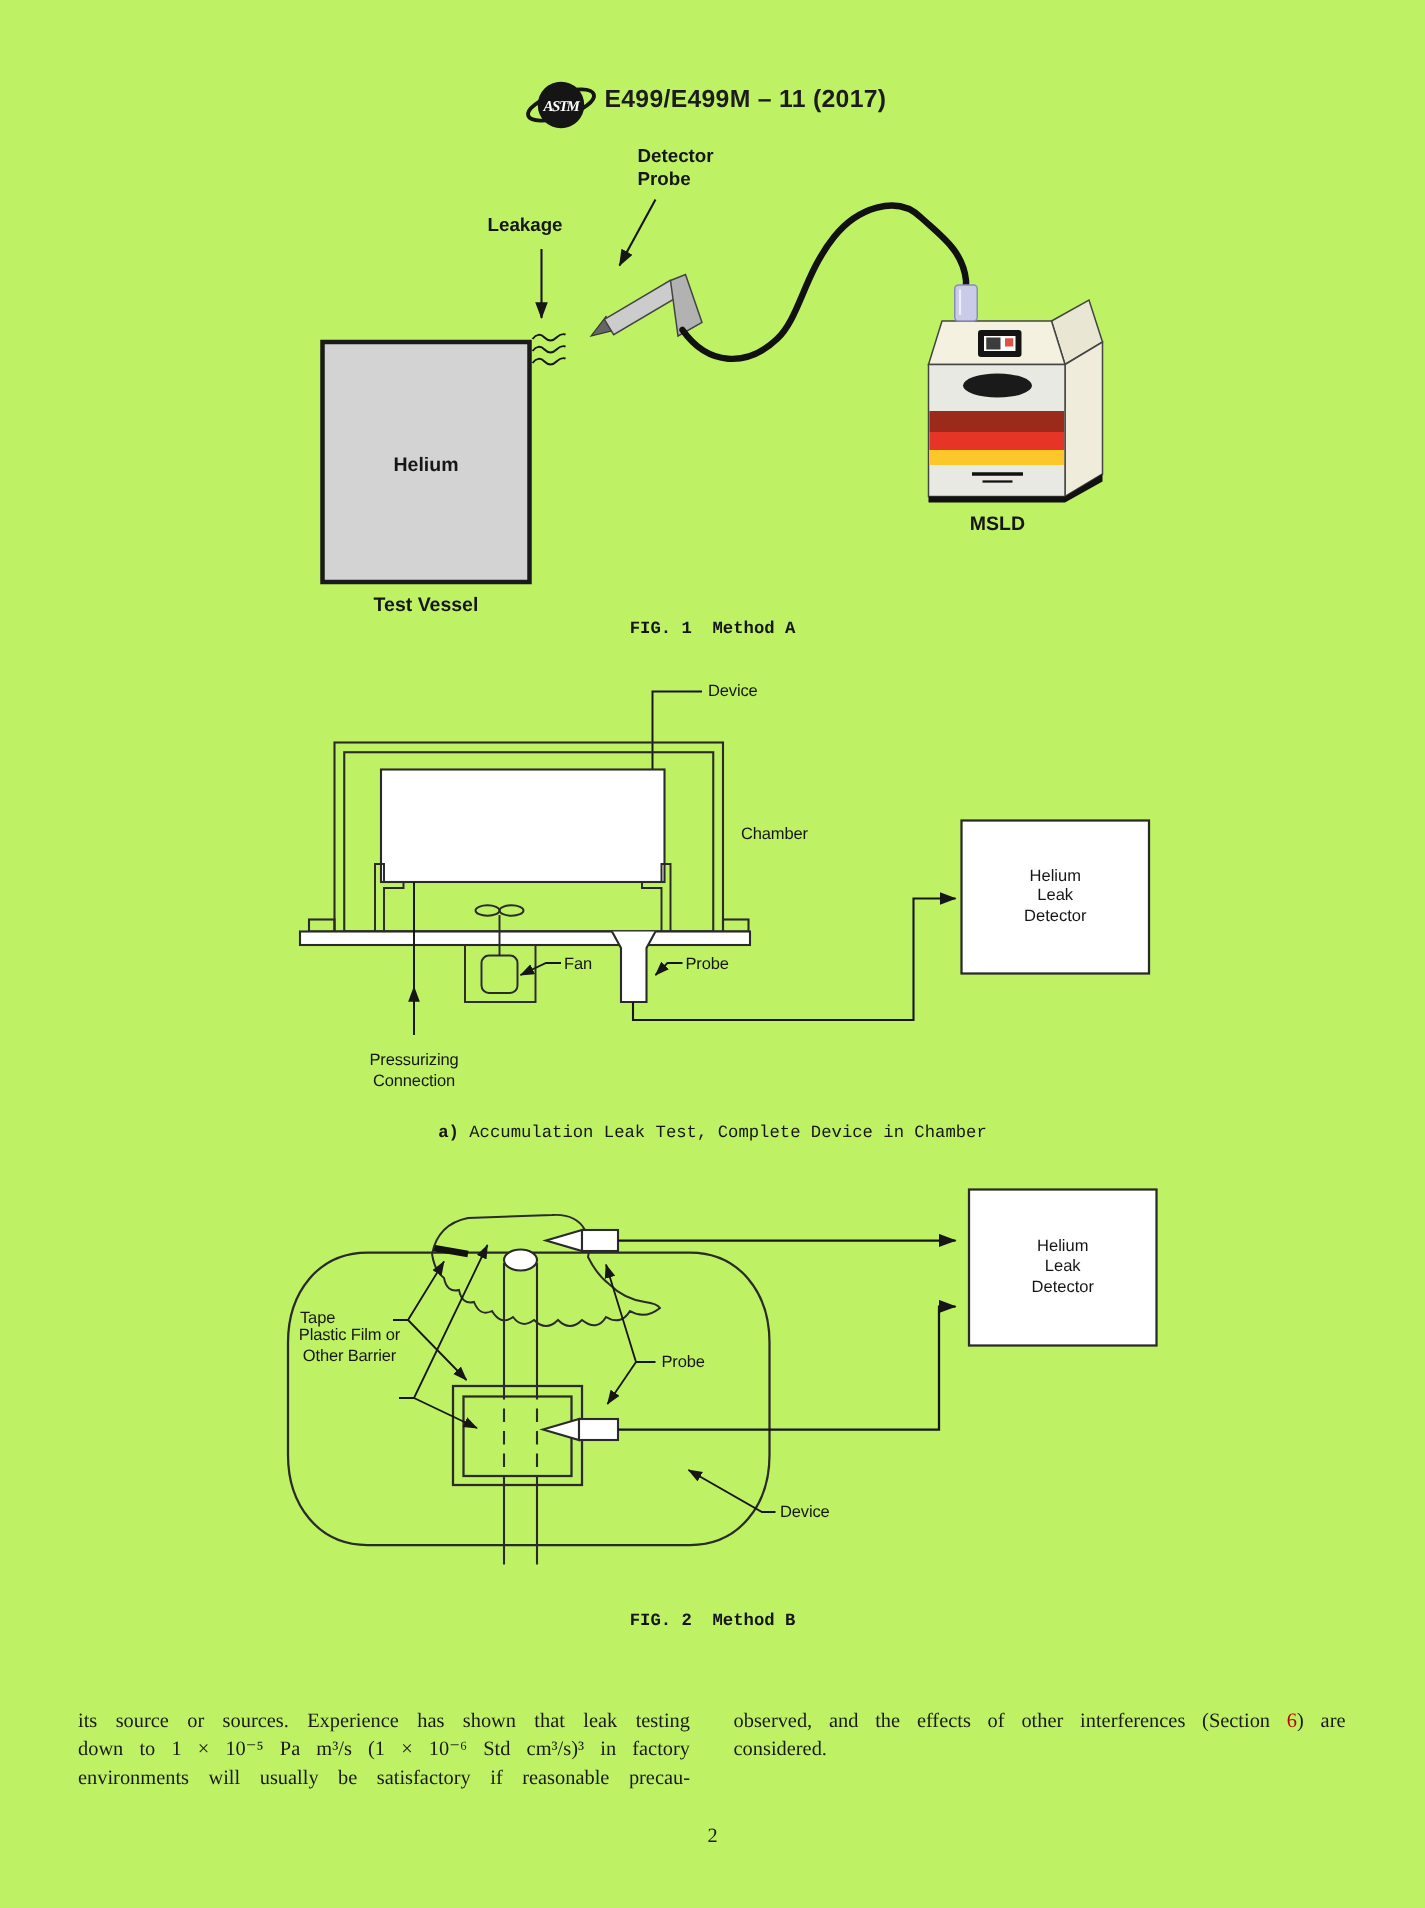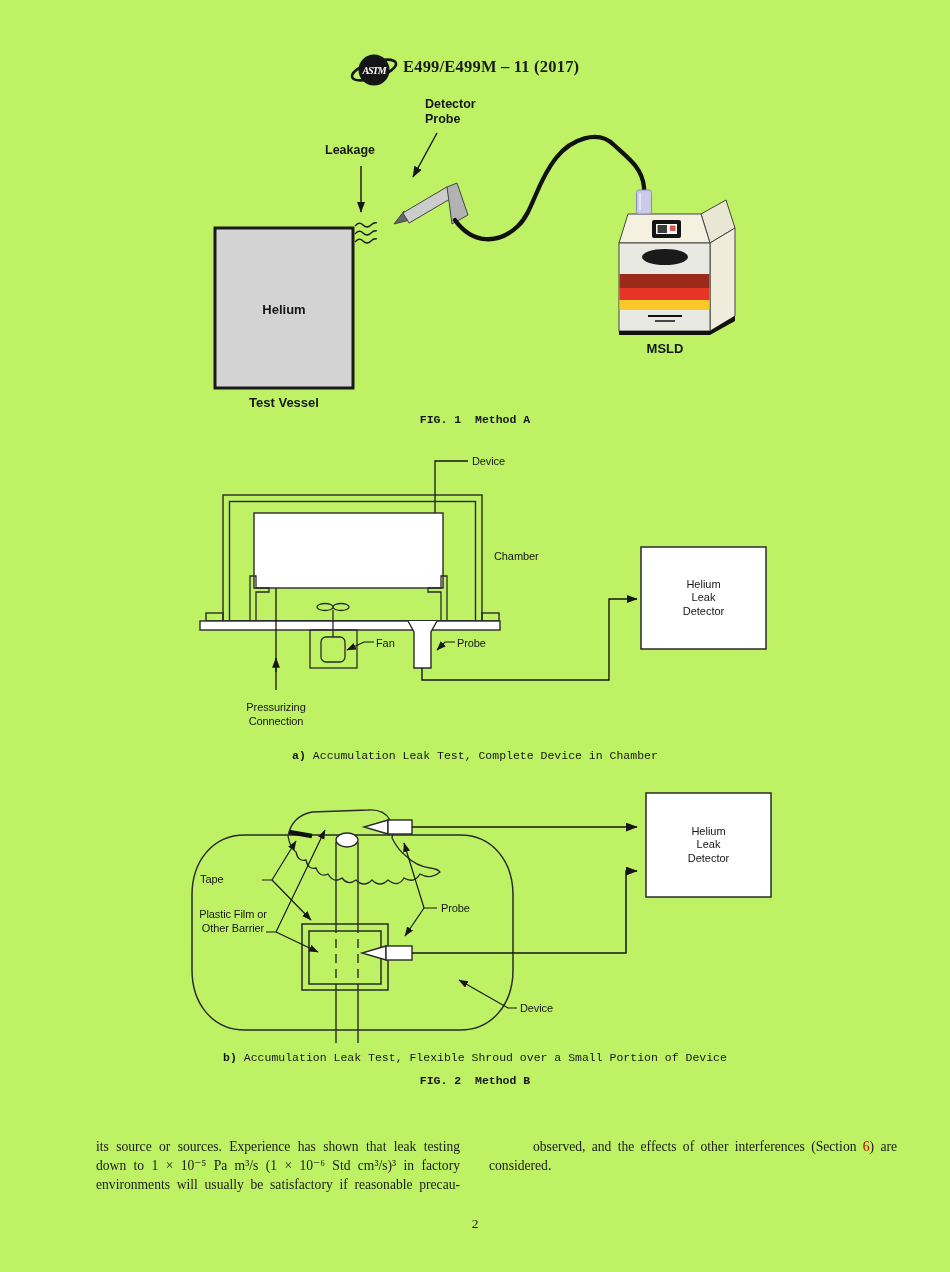--- a/index.html
+++ b/index.html
@@ -12,26 +12,26 @@
   .fig1lbl{font-size:12.5px;font-weight:bold;line-height:15px;}
   .fig2lbl{font-size:11px;line-height:14px;letter-spacing:-0.1px;}
   .cap{position:absolute;width:950px;text-align:center;white-space:pre;
        font-size:11.5px;font-family:Liberation Mono, monospace;color:#161616;}
   .hldbox{position:absolute;display:flex;flex-direction:column;align-items:center;justify-content:center;
           font-size:11px;line-height:13.5px;font-family:"Liberation Sans",sans-serif;color:#161616;}
   .center{text-align:center;}
   .right{}
   .bodycol{position:absolute;font-family:"Liberation Serif","DejaVu Serif",serif;
            font-size:13.6px;line-height:19px;color:#1a1a1a;width:408px;}
-  .jline{text-align:justify;text-align-last:justify;margin-left:44px;}
+  .jline{text-align:justify;text-align-last:justify;}
   .seclink{color:#c00000;}
   .pagenum{position:absolute;width:950px;text-align:center;top:1216px;
            font-family:"Liberation Serif","DejaVu Serif",serif;font-size:13.5px;color:#1a1a1a;}
   .hdr-title{position:absolute;left:403px;top:57px;font-size:16.5px;font-weight:bold;
-             font-family:Liberation Serif, serif;color:#1c1c1c;letter-spacing:0.2px;}
+             font-family:Liberation Sans, sans-serif;color:#1c1c1c;letter-spacing:0.2px;}
 </style>
 </head>
 <body>
 
 <div class="page">
 
   <svg class="abs" style="left:350px;top:48px" width="48" height="44" viewBox="0 0 48 44">
     <ellipse cx="24" cy="22" rx="23" ry="8" fill="none" stroke="#151515" stroke-width="2.6" transform="rotate(-18 24 22)"></ellipse>
     <circle cx="24" cy="22" r="15.5" fill="#151515"></circle>
     <text x="24" y="26" text-anchor="middle" font-family="Liberation Serif, serif" font-style="italic" font-weight="bold" font-size="10" letter-spacing="-1" fill="#ffffff">ASTM</text>
@@ -195,32 +195,31 @@
     <path d="M266,152 L276,152 L325,50" fill="none" stroke="#161616" stroke-width="1.2" marker-end="url(#ah)"></path>
     <path d="M276,152 L318,172" fill="none" stroke="#161616" stroke-width="1.2" marker-end="url(#ah)"></path>
 
     <path d="M437,128 L424,128 L404,63" fill="none" stroke="#161616" stroke-width="1.2" marker-end="url(#ah)"></path>
     <path d="M424,128 L405,156" fill="none" stroke="#161616" stroke-width="1.2" marker-end="url(#ah)"></path>
 
     <path d="M517,228 L508,228 L459,200" fill="none" stroke="#161616" stroke-width="1.2" marker-end="url(#ah)"></path>
   </svg>
 
   <div class="lbl fig2lbl right" style="left:200px;top:872px;width:60px">Tape</div>
-  <div class="lbl fig2lbl center" style="left:183px;top:907px;width:100px">
+  <div class="lbl fig2lbl center" style="left:183px;top:883px;width:100px">
     <div>Plastic Film or</div>
     <div>Other Barrier</div>
   </div>
   <div class="lbl fig2lbl" style="left:441px;top:901px">Probe</div>
   <div class="lbl fig2lbl" style="left:520px;top:1001px">Device</div>
   <div class="hldbox" style="left:646px;top:793px;width:125px;height:104px">
     <div>Helium</div>
     <div>Leak</div>
     <div>Detector</div>
   </div>
-  <div class="cap" style="top:1051px"><b>b)</b><span> Accumulation Leak Test, Flexible Shroud over a Small Portion of Device</span></div>
   <div class="cap b" style="top:1074px">FIG. 2  Method B</div>
 
   <div class="bodycol" style="left:52px;top:1137px">
     <div class="jline">its source or sources. Experience has shown that leak testing</div>
     <div class="jline">down to 1 × 10⁻⁵ Pa m³/s (1 × 10⁻⁶ Std cm³/s)³ in factory</div>
     <div class="jline">environments will usually be satisfactory if reasonable precau-</div>
   </div>
   <div class="bodycol" style="left:489px;top:1137px">
     <div class="jline"><span>observed, and the effects of other interferences (Section </span><span class="seclink">6</span><span>) are</span></div>
     <div>considered.</div>

